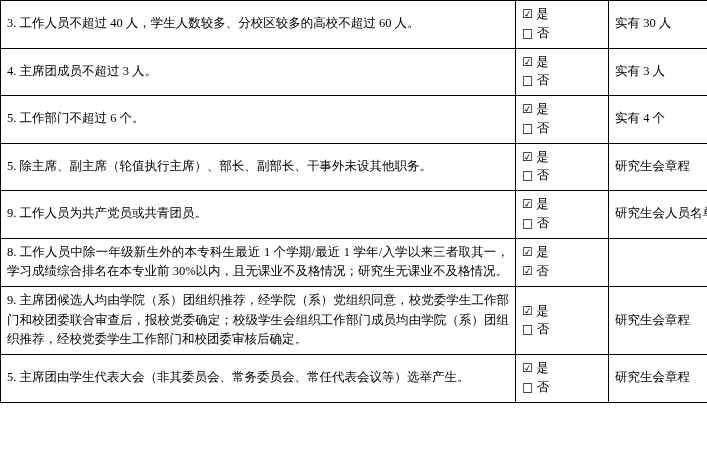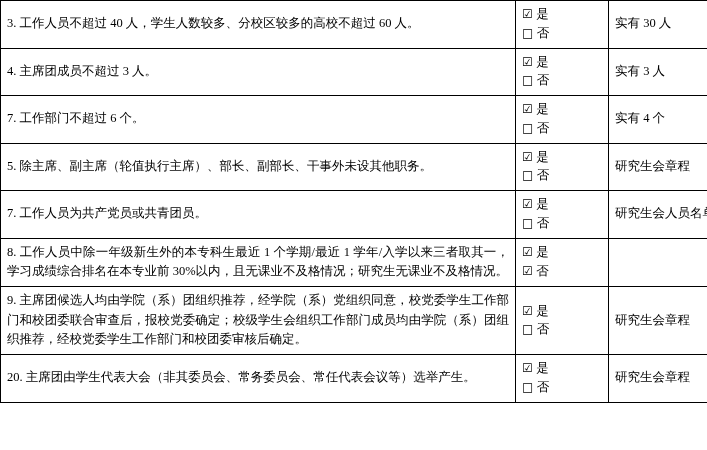--- a/index.html
+++ b/index.html
@@ -92,21 +92,21 @@
         </td>
         <td class="col-check">
           <span class="opt"><span class="box">☑</span><span>是</span></span>
           <span class="opt"><span class="box">□</span><span>否</span></span>
         </td>
         <td class="col-note">实有 3 人</td>
       </tr>
 
       <tr>
         <td class="col-item">
-          <span class="item-text">7.  工作部门不超过 6 个。</span>
+          <span class="item-text">5.  工作部门不超过 6 个。</span>
         </td>
         <td class="col-check">
           <span class="opt"><span class="box">☑</span><span>是</span></span>
           <span class="opt"><span class="box">□</span><span>否</span></span>
         </td>
         <td class="col-note">实有 4 个</td>
       </tr>
 
       <tr>
         <td class="col-item">
@@ -114,21 +114,21 @@
         </td>
         <td class="col-check">
           <span class="opt"><span class="box">☑</span><span>是</span></span>
           <span class="opt"><span class="box">□</span><span>否</span></span>
         </td>
         <td class="col-note">研究生会章程</td>
       </tr>
 
       <tr>
         <td class="col-item">
-          <span class="item-text">7.  工作人员为共产党员或共青团员。</span>
+          <span class="item-text">9.  工作人员为共产党员或共青团员。</span>
         </td>
         <td class="col-check">
           <span class="opt"><span class="box">☑</span><span>是</span></span>
           <span class="opt"><span class="box">□</span><span>否</span></span>
         </td>
         <td class="col-note">研究生会人员名单</td>
       </tr>
 
       <tr>
         <td class="col-item">
@@ -147,21 +147,21 @@
         </td>
         <td class="col-check">
           <span class="opt"><span class="box">☑</span><span>是</span></span>
           <span class="opt"><span class="box">□</span><span>否</span></span>
         </td>
         <td class="col-note">研究生会章程</td>
       </tr>
 
       <tr>
         <td class="col-item">
-          <span class="item-text">20.  主席团由学生代表大会（非其委员会、常务委员会、常任代表会议等）选举产生。</span>
+          <span class="item-text">5.  主席团由学生代表大会（非其委员会、常务委员会、常任代表会议等）选举产生。</span>
         </td>
         <td class="col-check">
           <span class="opt"><span class="box">☑</span><span>是</span></span>
           <span class="opt"><span class="box">□</span><span>否</span></span>
         </td>
         <td class="col-note">研究生会章程</td>
       </tr>
 
     </tbody>
   </table>

